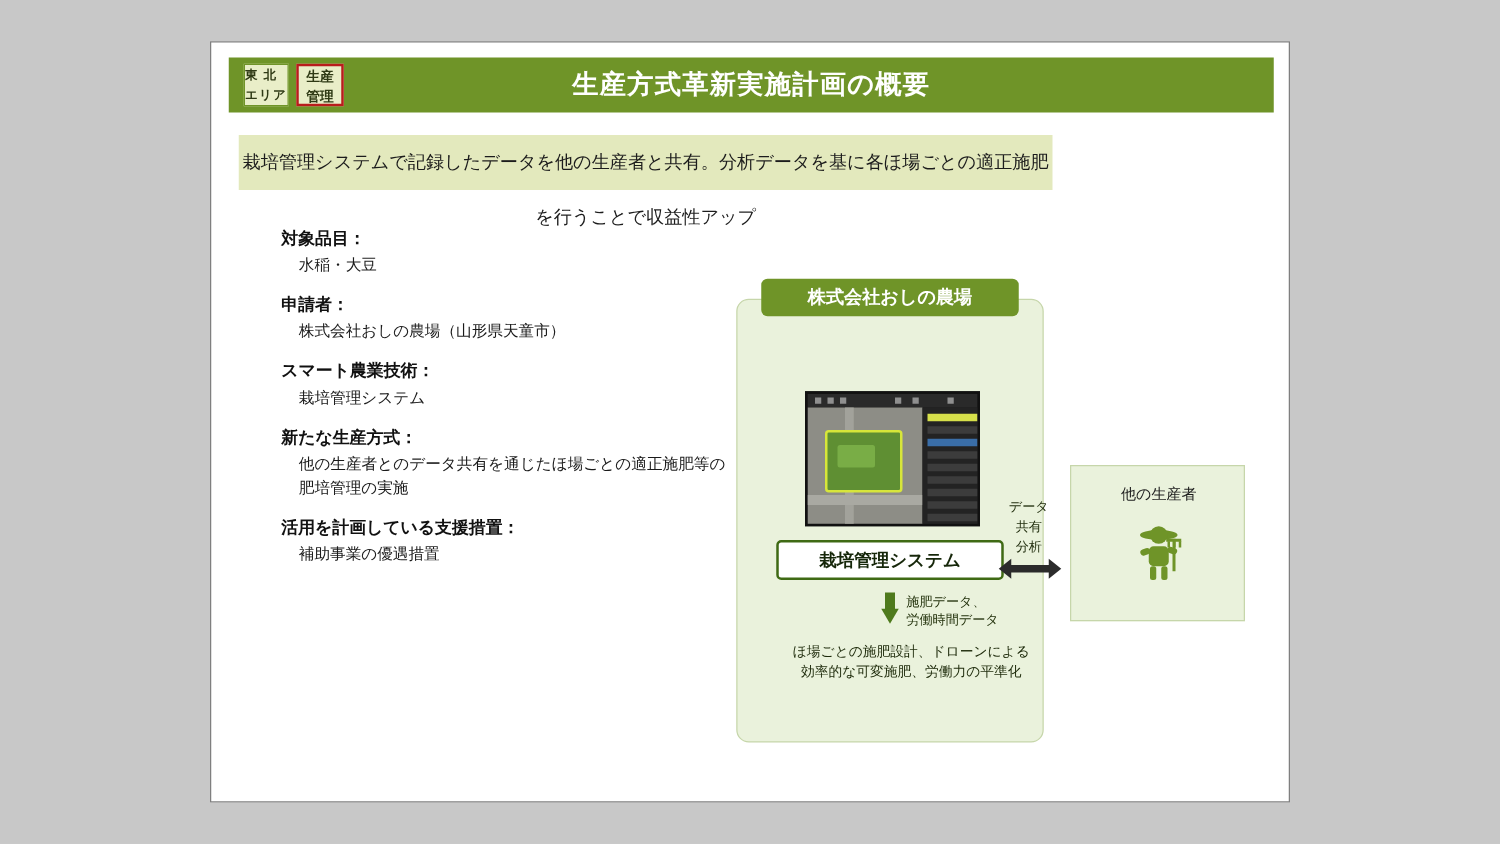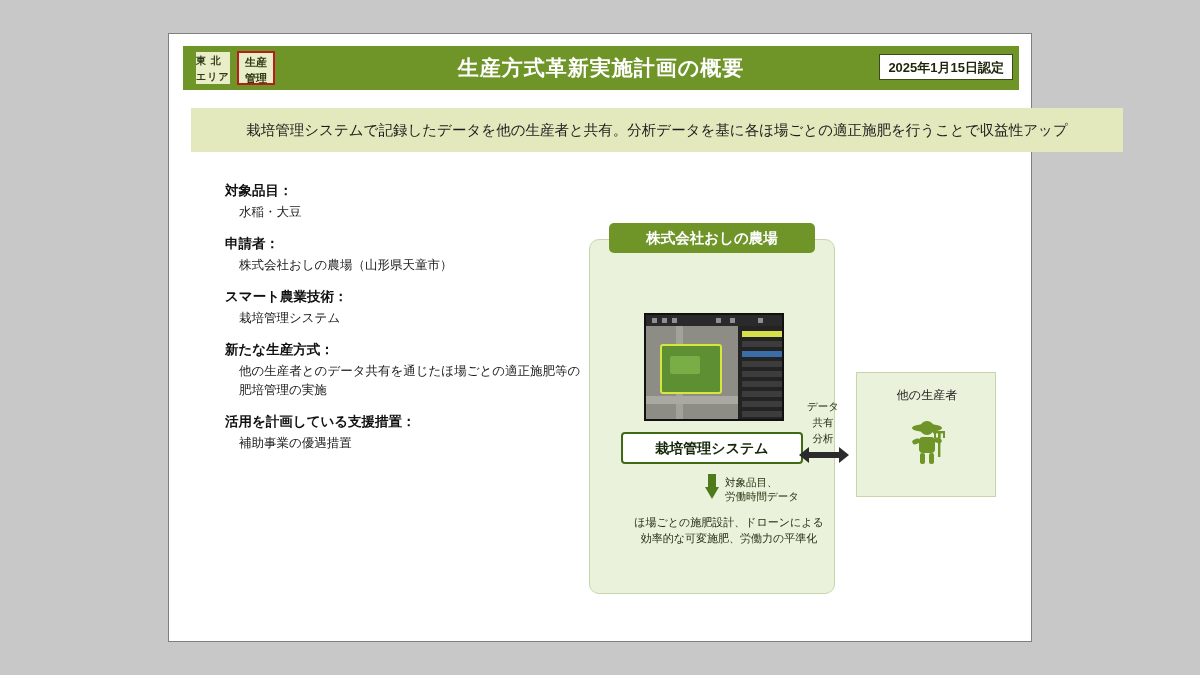--- a/index.html
+++ b/index.html
@@ -98,21 +98,21 @@
     font-size: 13px;
     font-weight: bold;
     box-sizing: border-box;
   }
 
   
   .lead {
     position: absolute;
     left: 22px;
     top: 74px;
-    width: 932px;
+    width: 651px;
     height: 44px;
     background: #e3e9bd;
     color: #1c1c1c;
     font-size: 14.5px;
     line-height: 44px;
     text-align: center;
     box-sizing: border-box;
   }
 
   
@@ -381,21 +381,20 @@
     <div class="header">
       <div class="header-title">生産方式革新実施計画の概要</div>
       <div class="tag-area">
         <span>東 北</span>
         <span>エリア</span>
       </div>
       <div class="tag-kind">
         <span>生産</span>
         <span>管理</span>
       </div>
-      <div class="date-badge">2025年1月15日認定</div>
     </div>
 
     <div class="lead">栽培管理システムで記録したデータを他の生産者と共有。分析データを基に各ほ場ごとの適正施肥を行うことで収益性アップ</div>
 
     <div class="info">
       <div class="info-block">
         <div class="info-label">対象品目：</div>
         <div class="info-value">水稲・大豆</div>
       </div>
       <div class="info-block">
@@ -446,21 +445,21 @@
         <div class="row" style="top:85px"></div>
       </div>
     </div>
 
     <div class="sys-box">栽培管理システム</div>
 
     <div class="arrow-down">
       <div class="shaft"></div>
       <div class="head"></div>
     </div>
-    <div class="flow-note" style="white-space: pre-line;">対象品目、
+    <div class="flow-note" style="white-space: pre-line;">施肥データ、
 労働時間データ</div>
 
     <div class="panel-foot" style="white-space: pre-line;">ほ場ごとの施肥設計、ドローンによる
 効率的な可変施肥、労働力の平準化</div>
 
     <div class="share-label" style="white-space: pre-line;">データ
 共有
 分析</div>
     <div class="dbl-arrow">
       <div class="lhead"></div>

